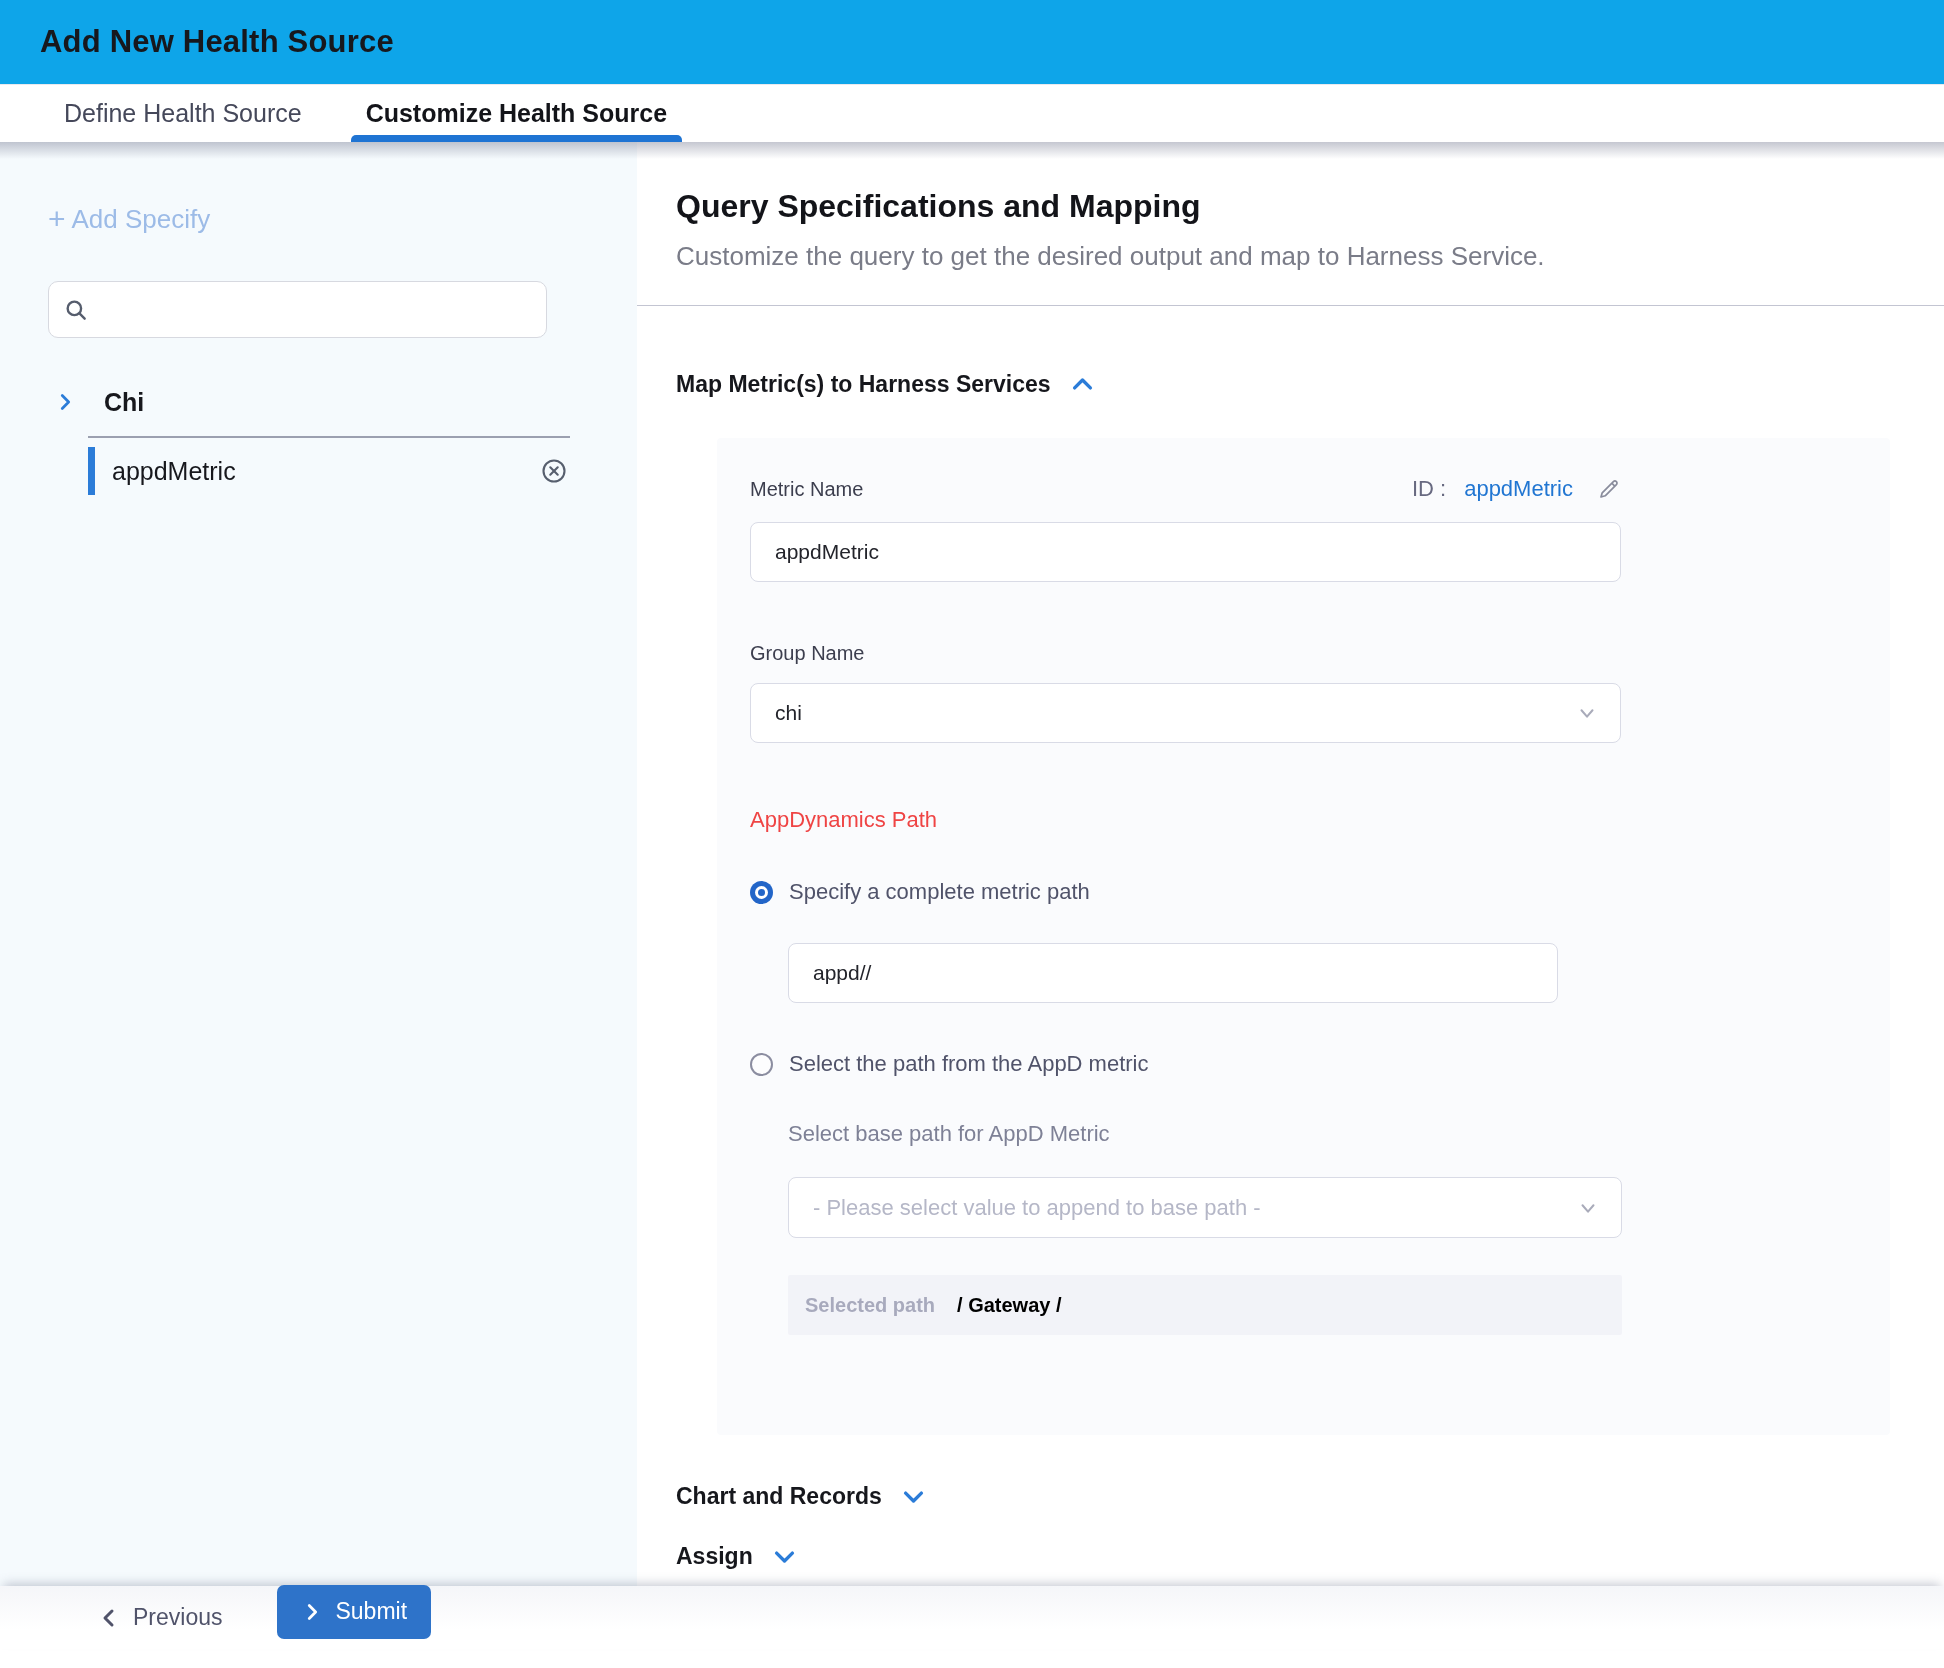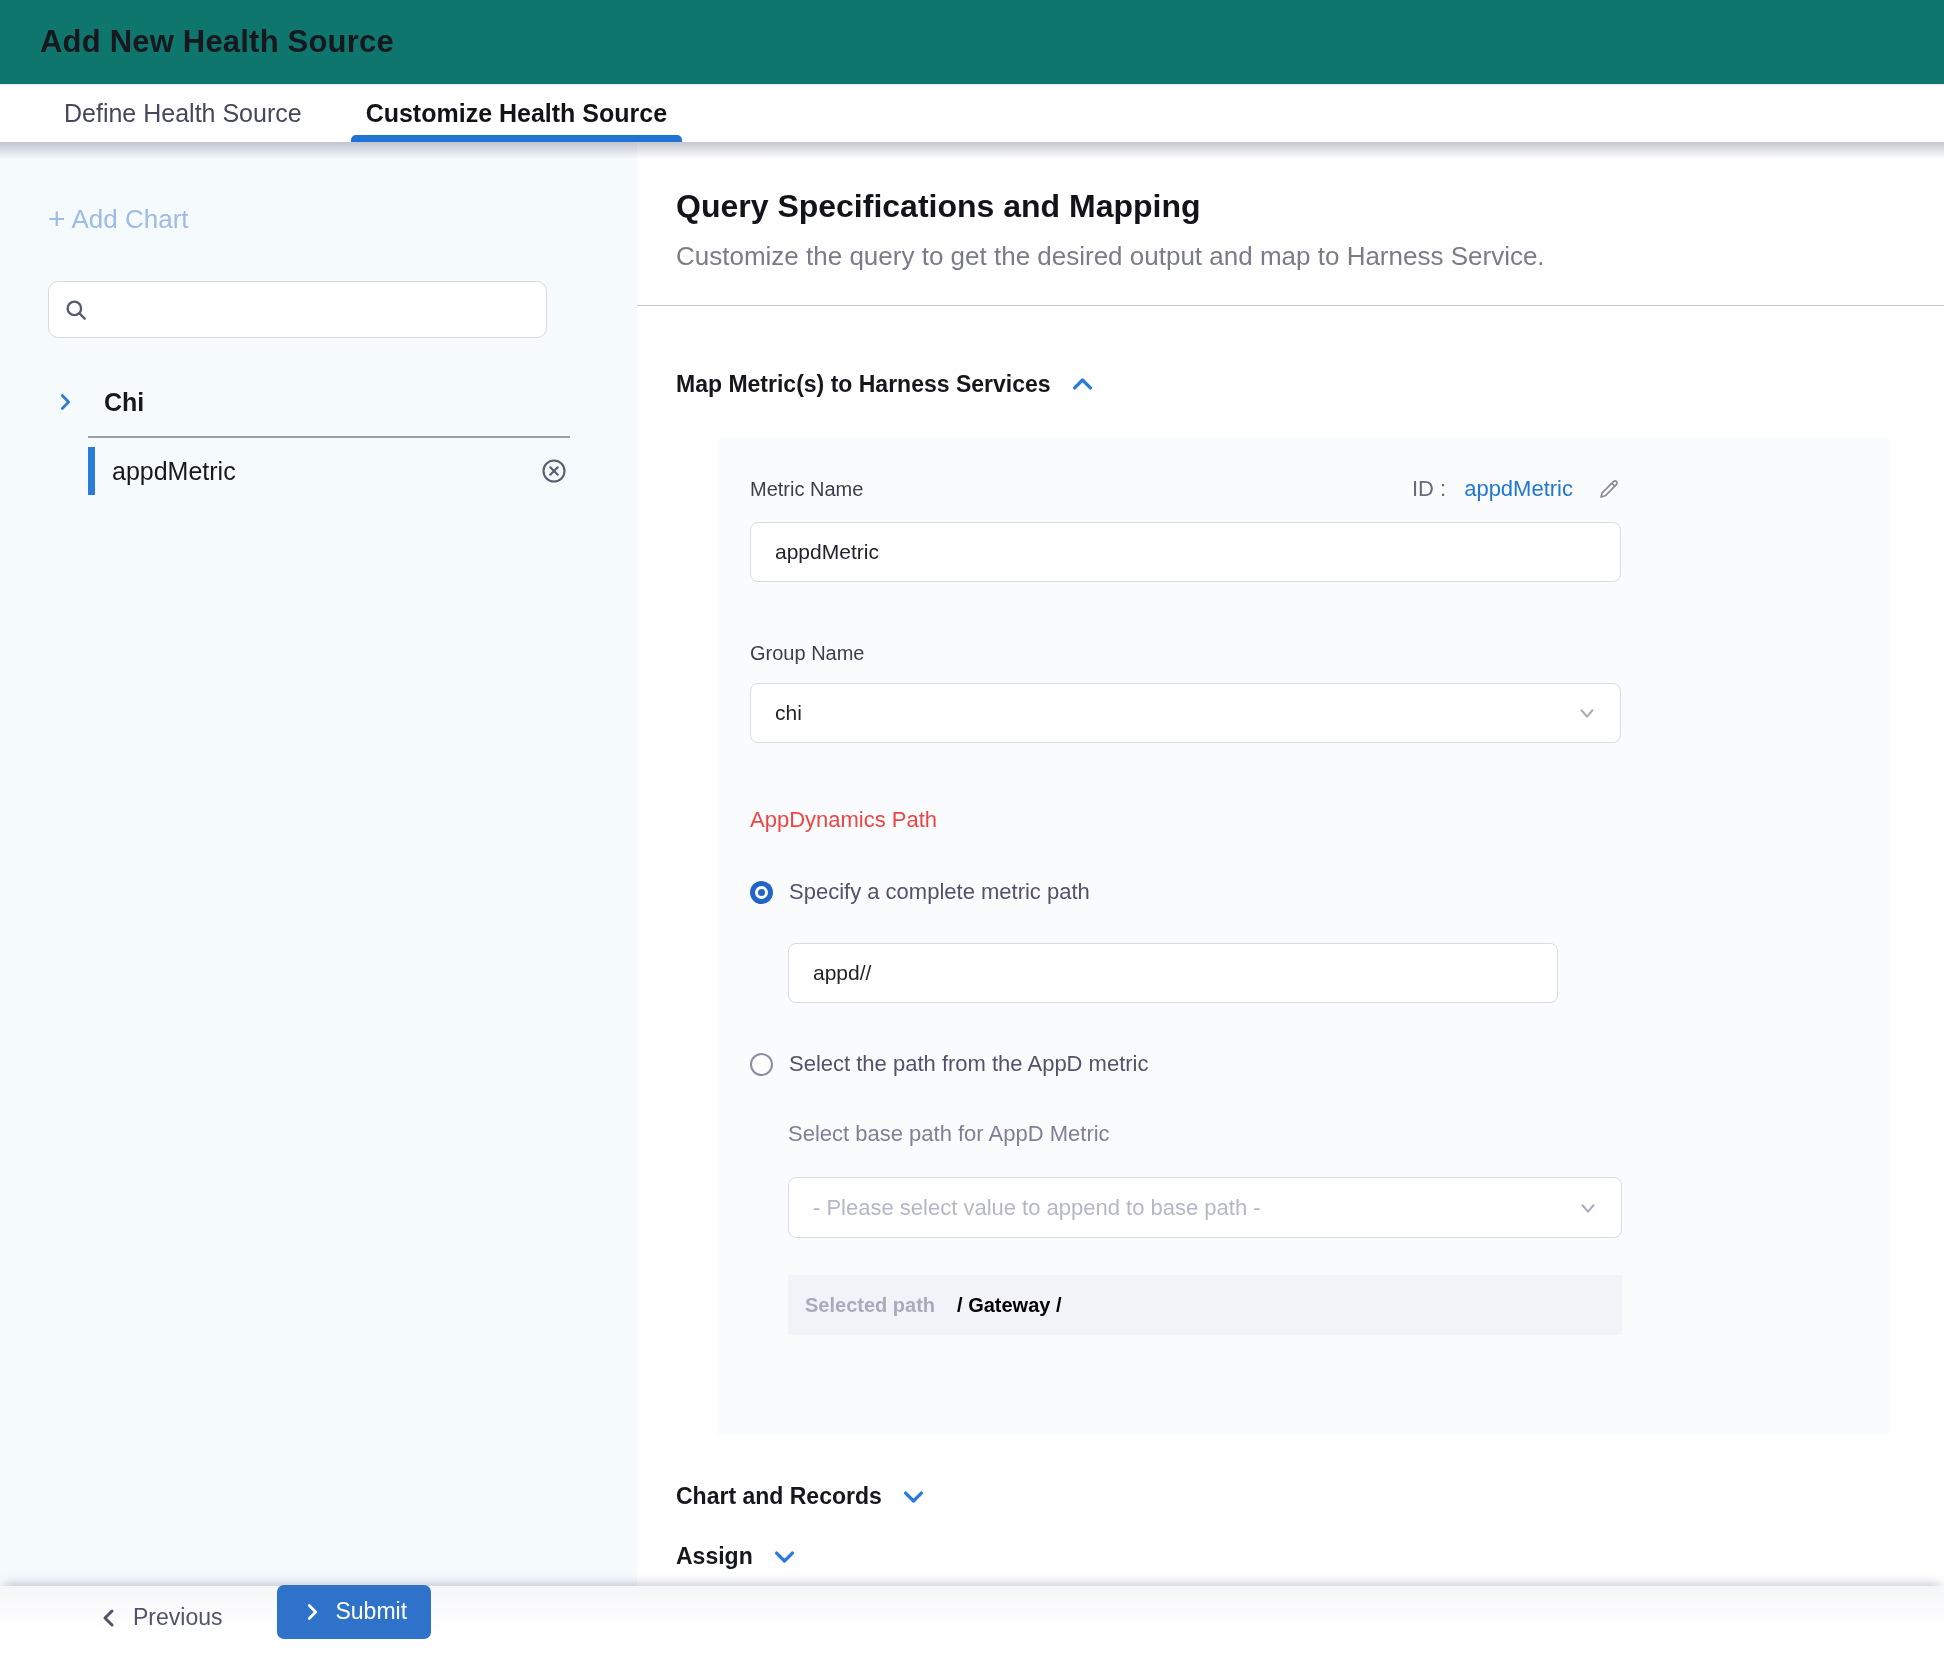--- a/index.html
+++ b/index.html
@@ -1,20 +1,20 @@
 <!DOCTYPE html>
 <html><head>
 <meta charset="utf-8">
 <style>
   * { margin:0; padding:0; box-sizing:border-box; }
   html,body { width:1944px; height:1668px; overflow:hidden; background:#fff;
     font-family:"Liberation Sans", sans-serif; color:#1c1d24; }
 
   
-  .header { height:84px; padding:24px 0 0 40px; background:#0f766e; }
+  .header { height:84px; padding:24px 0 0 40px; background:#0ea5e9; }
   .header h1 { font-size:31px; font-weight:700; color:#17181d; letter-spacing:.2px; }
 
   
   .tabbar { height:58px; border-top:1px solid #e9e9ee; display:flex; align-items:stretch; padding-left:49px; }
   .tab { position:relative; display:flex; align-items:center; padding:0 15px; margin-right:34px;
     font-size:25px; color:#45485a; cursor:pointer; }
   .tab.active { font-weight:700; color:#131419; }
   .tab.active::after { content:""; position:absolute; left:0; right:0; bottom:0; height:7px;
     background:#1f74d3; border-radius:5px 5px 0 0; }
 
@@ -120,21 +120,21 @@
   <div class="tab active">
     <span>Customize Health Source</span>
   </div>
 </div>
 
 <div class="content">
 
   <div class="sidebar">
     <div class="add-metric">
       <span class="plus">+</span>
-      <span>Add Chart</span>
+      <span>Add Specify</span>
     </div>
 
     <div class="searchbox">
       <svg width="26" height="26" viewBox="0 0 24 24" fill="none" stroke="#565d6d" stroke-width="2.2" stroke-linecap="round">
         <circle cx="10.5" cy="10.5" r="6.2"></circle>
         <line x1="15.2" y1="15.2" x2="20" y2="20"></line>
       </svg>
       <input type="text" placeholder="" style="">
     </div>
 

